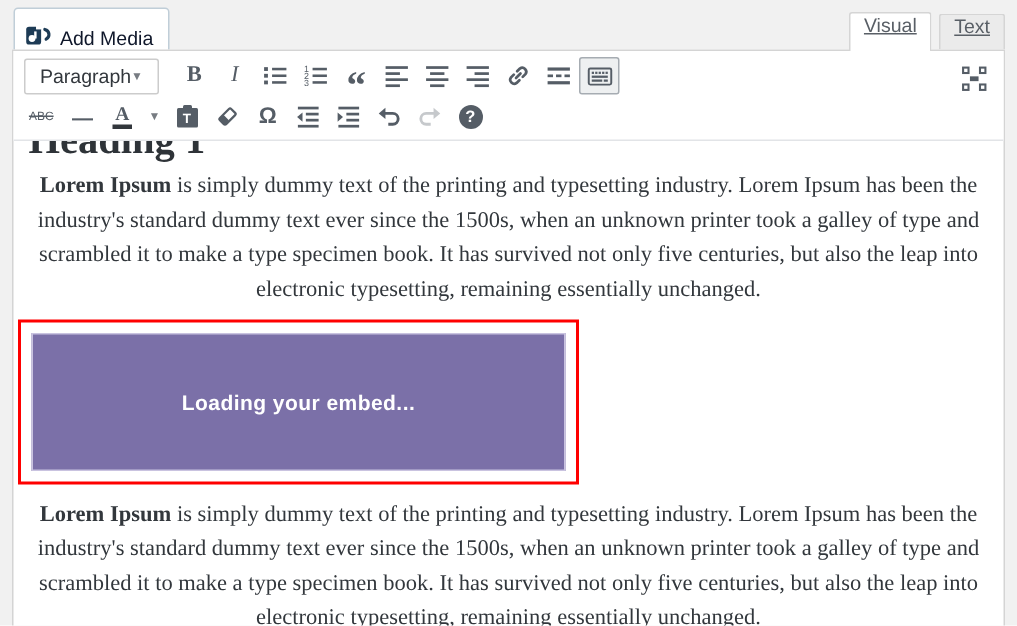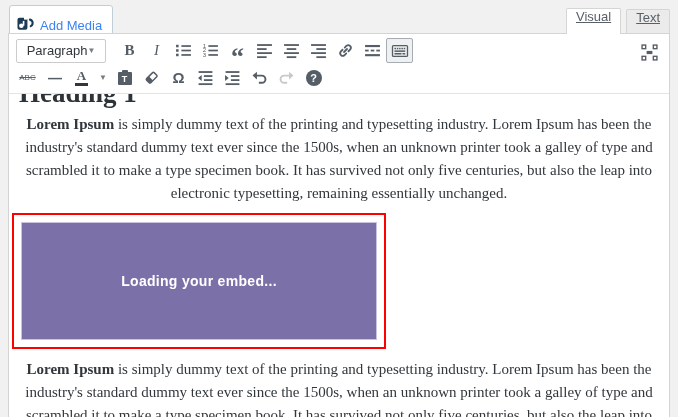--- a/index.html
+++ b/index.html
@@ -10,21 +10,21 @@
     font-family:"Liberation Sans", sans-serif;
   }
 
   
   .top-bar { position:absolute; left:0; top:0; right:0; height:33px; }
   .add-media-btn {
     position:absolute; left:9px; top:5px; height:40px;
     display:flex; align-items:center; gap:5px;
     background:#fff; border:1px solid #c0ced8; border-radius:3px;
     padding:0 10px 0 7px; cursor:pointer;
-    font-size:13px; color:#3b82f6;
+    font-size:13px; color:#0f172a;
   }
   .tabs { position:absolute; right:8px; bottom:0; display:flex; align-items:flex-end; }
   .tab {
     height:24px; display:flex; padding:0 9px; margin-left:5px;
     font-size:13px; color:#595f66;
     background:#ebebeb; border:1px solid #d5d5d5; border-bottom:none;
     border-radius:2px 2px 0 0; cursor:pointer;text-decoration:underline;
   }
   .tab.active { background:#fff; height:26px; margin-bottom:-1px; z-index:3; position:relative; }
 
@@ -82,21 +82,21 @@
     margin:-17px 0 4px 0;
   }
   .content p { margin:0 0 8px 0;text-align:center; }
   .content p.p2 { margin-top:1px; }
 
   .embed-annotation {
     width:374px; margin:4px 0 9px -7px;
     border:2px solid #ff0000; padding:7px;
   }
   .embed-box {
-    height:118px; background:#7b70a8; border:1px solid #c9c3e0;
+    height:92px; background:#7b70a8; border:1px solid #c9c3e0;
     display:flex; align-items:center; justify-content:center; cursor:pointer;
   }
   .embed-box span {
     color:#fff; font-family:"Liberation Sans",sans-serif;
     font-weight:bold; font-size:14px; letter-spacing:.3px;
   }
 </style>
 </head>
 <body>
 

